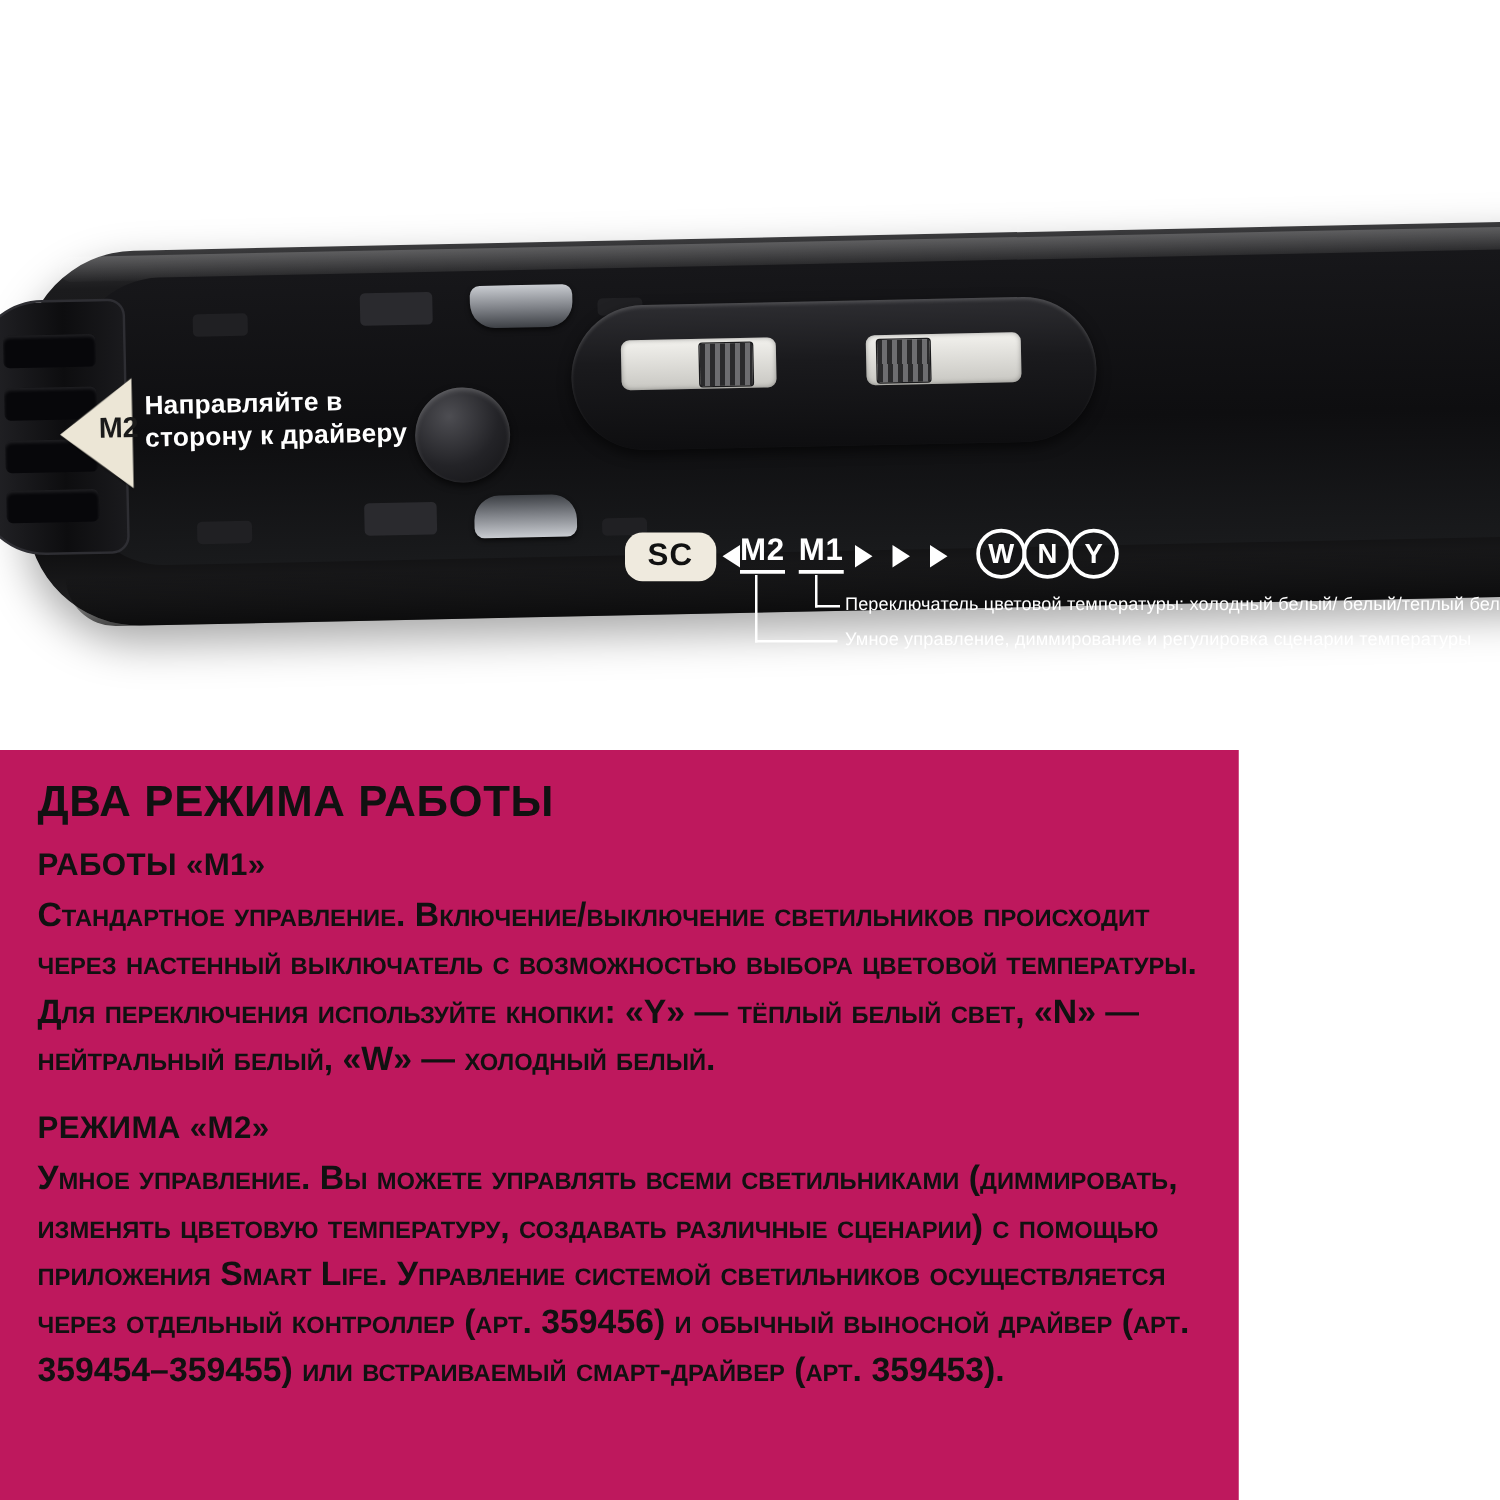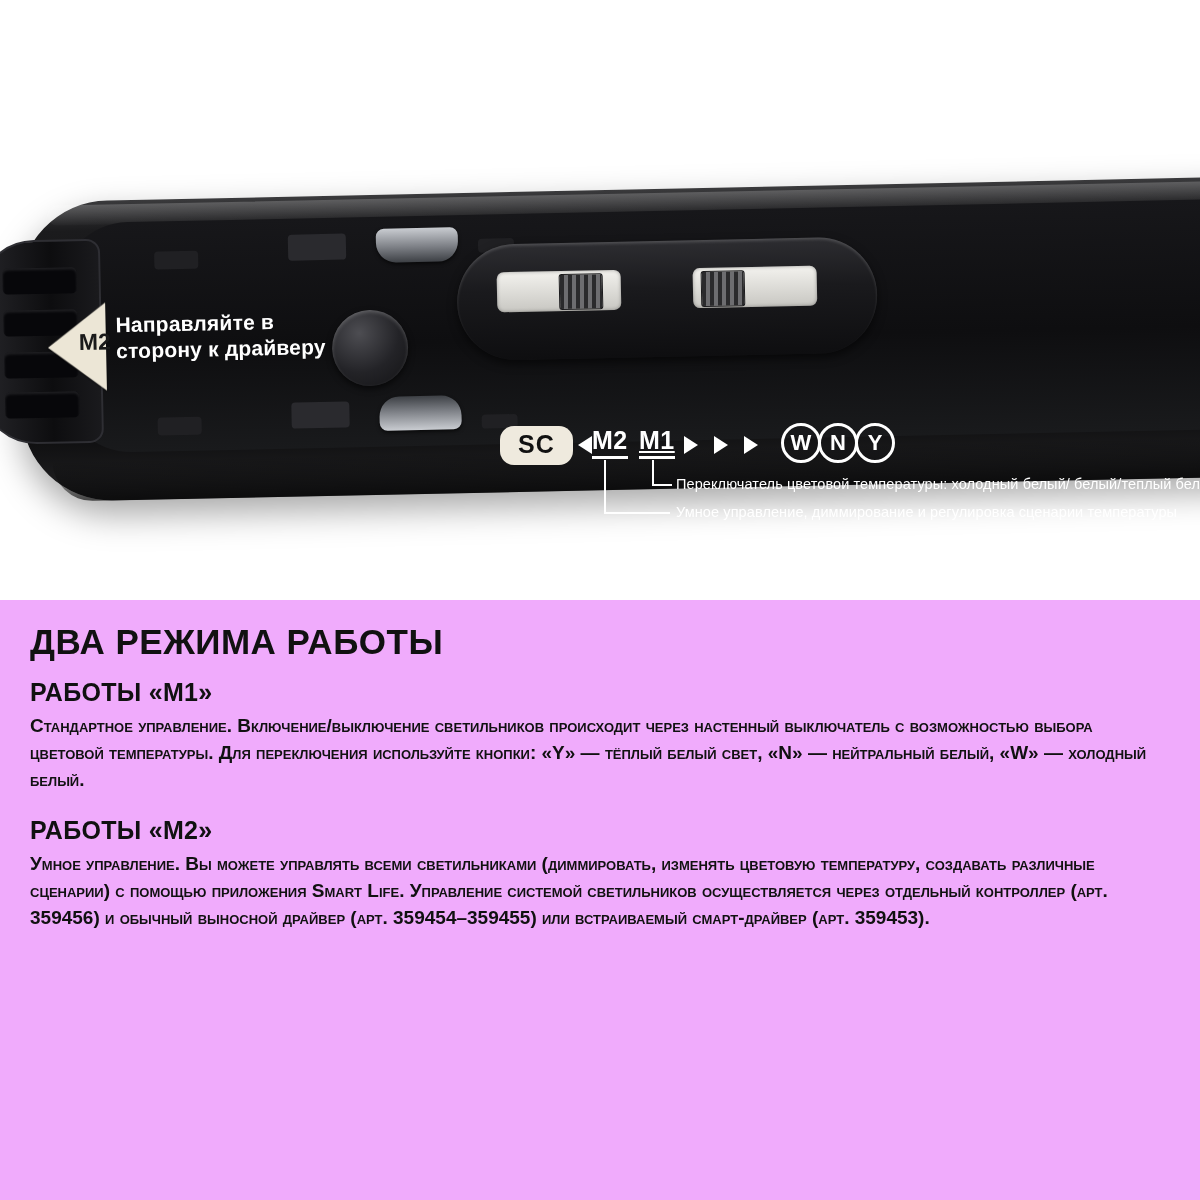--- a/index.html
+++ b/index.html
@@ -241,21 +241,21 @@
     position: absolute;
     top: 378px;
     font-size: 25px;
     font-weight: bold;
     color: #ffffff;
     border-bottom: 3px solid #ffffff;
     padding-bottom: 1px;
     letter-spacing: .5px;
   }
   .mlabel.m2 { left: 592px; }
-  .mlabel.m1 { left: 639px; text-decoration: underline; }
+  .mlabel.m1 { left: 639px; }
   .tri-right {
     position: absolute;
     top: 388px;
     width: 0; height: 0;
     border-top: 9px solid transparent;
     border-bottom: 9px solid transparent;
     border-left: 14px solid #ffffff;
   }
   .tri-right.r1 { left: 684px; }
   .tri-right.r2 { left: 714px; }
@@ -295,43 +295,43 @@
     letter-spacing: .1px;
   }
   .cap.c1 { left: 676px; top: 428px; }
   .cap.c2 { left: 676px; top: 456px; }
 
   
   .content {
     position: absolute;
     left: 0;
     top: 600px;
-    width: 1200px;
+    width: 991px;
     height: 600px;
-    background: #f0abfc;
+    background: #be185d;
     padding: 22px 30px 0 30px;
     box-sizing: border-box;
   }
   h1.title {
     margin: 0 0 16px 0;
     font-size: 35px;
     font-weight: bold;
     letter-spacing: .5px;
     color: #111;
   }
   h2.sub {
     margin: 0 0 6px 0;
     font-size: 25px;
     font-weight: bold;
     letter-spacing: .3px;
     color: #111;
   }
   p.body {
     margin: 0 0 22px 0;
-    font-size: 19px;
+    font-size: 27px;
     line-height: 1.42;
     color: #111;
     font-weight: bold;
     font-variant: small-caps;
   }
   p.body.last { margin-bottom: 0; }
 </style>
 </head>
 <body>
 
@@ -397,15 +397,15 @@
     <div class="cap c2">Умное управление, диммирование и регулировка сценарии температуры</div>
   </div>
 </div>
 
 <div class="content">
   <h1 class="title">ДВА РЕЖИМА РАБОТЫ</h1>
 
   <h2 class="sub">РАБОТЫ «M1»</h2>
   <p class="body">Стандартное управление. Включение/выключение светильников происходит через настенный выключатель с возможностью выбора цветовой температуры. Для переключения используйте кнопки: «Y» — тёплый белый свет, «N» — нейтральный белый, «W» — холодный белый.</p>
 
-  <h2 class="sub">РАБОТЫ «M2»</h2>
+  <h2 class="sub">РЕЖИМА «M2»</h2>
   <p class="body last">Умное управление. Вы можете управлять всеми светильниками (диммировать, изменять цветовую температуру, создавать различные сценарии) с помощью приложения Smart Life. Управление системой светильников осуществляется через отдельный контроллер (арт. 359456) и обычный выносной драйвер (арт. 359454–359455) или встраиваемый смарт-драйвер (арт. 359453).</p>
 </div>
 
 </body></html>

